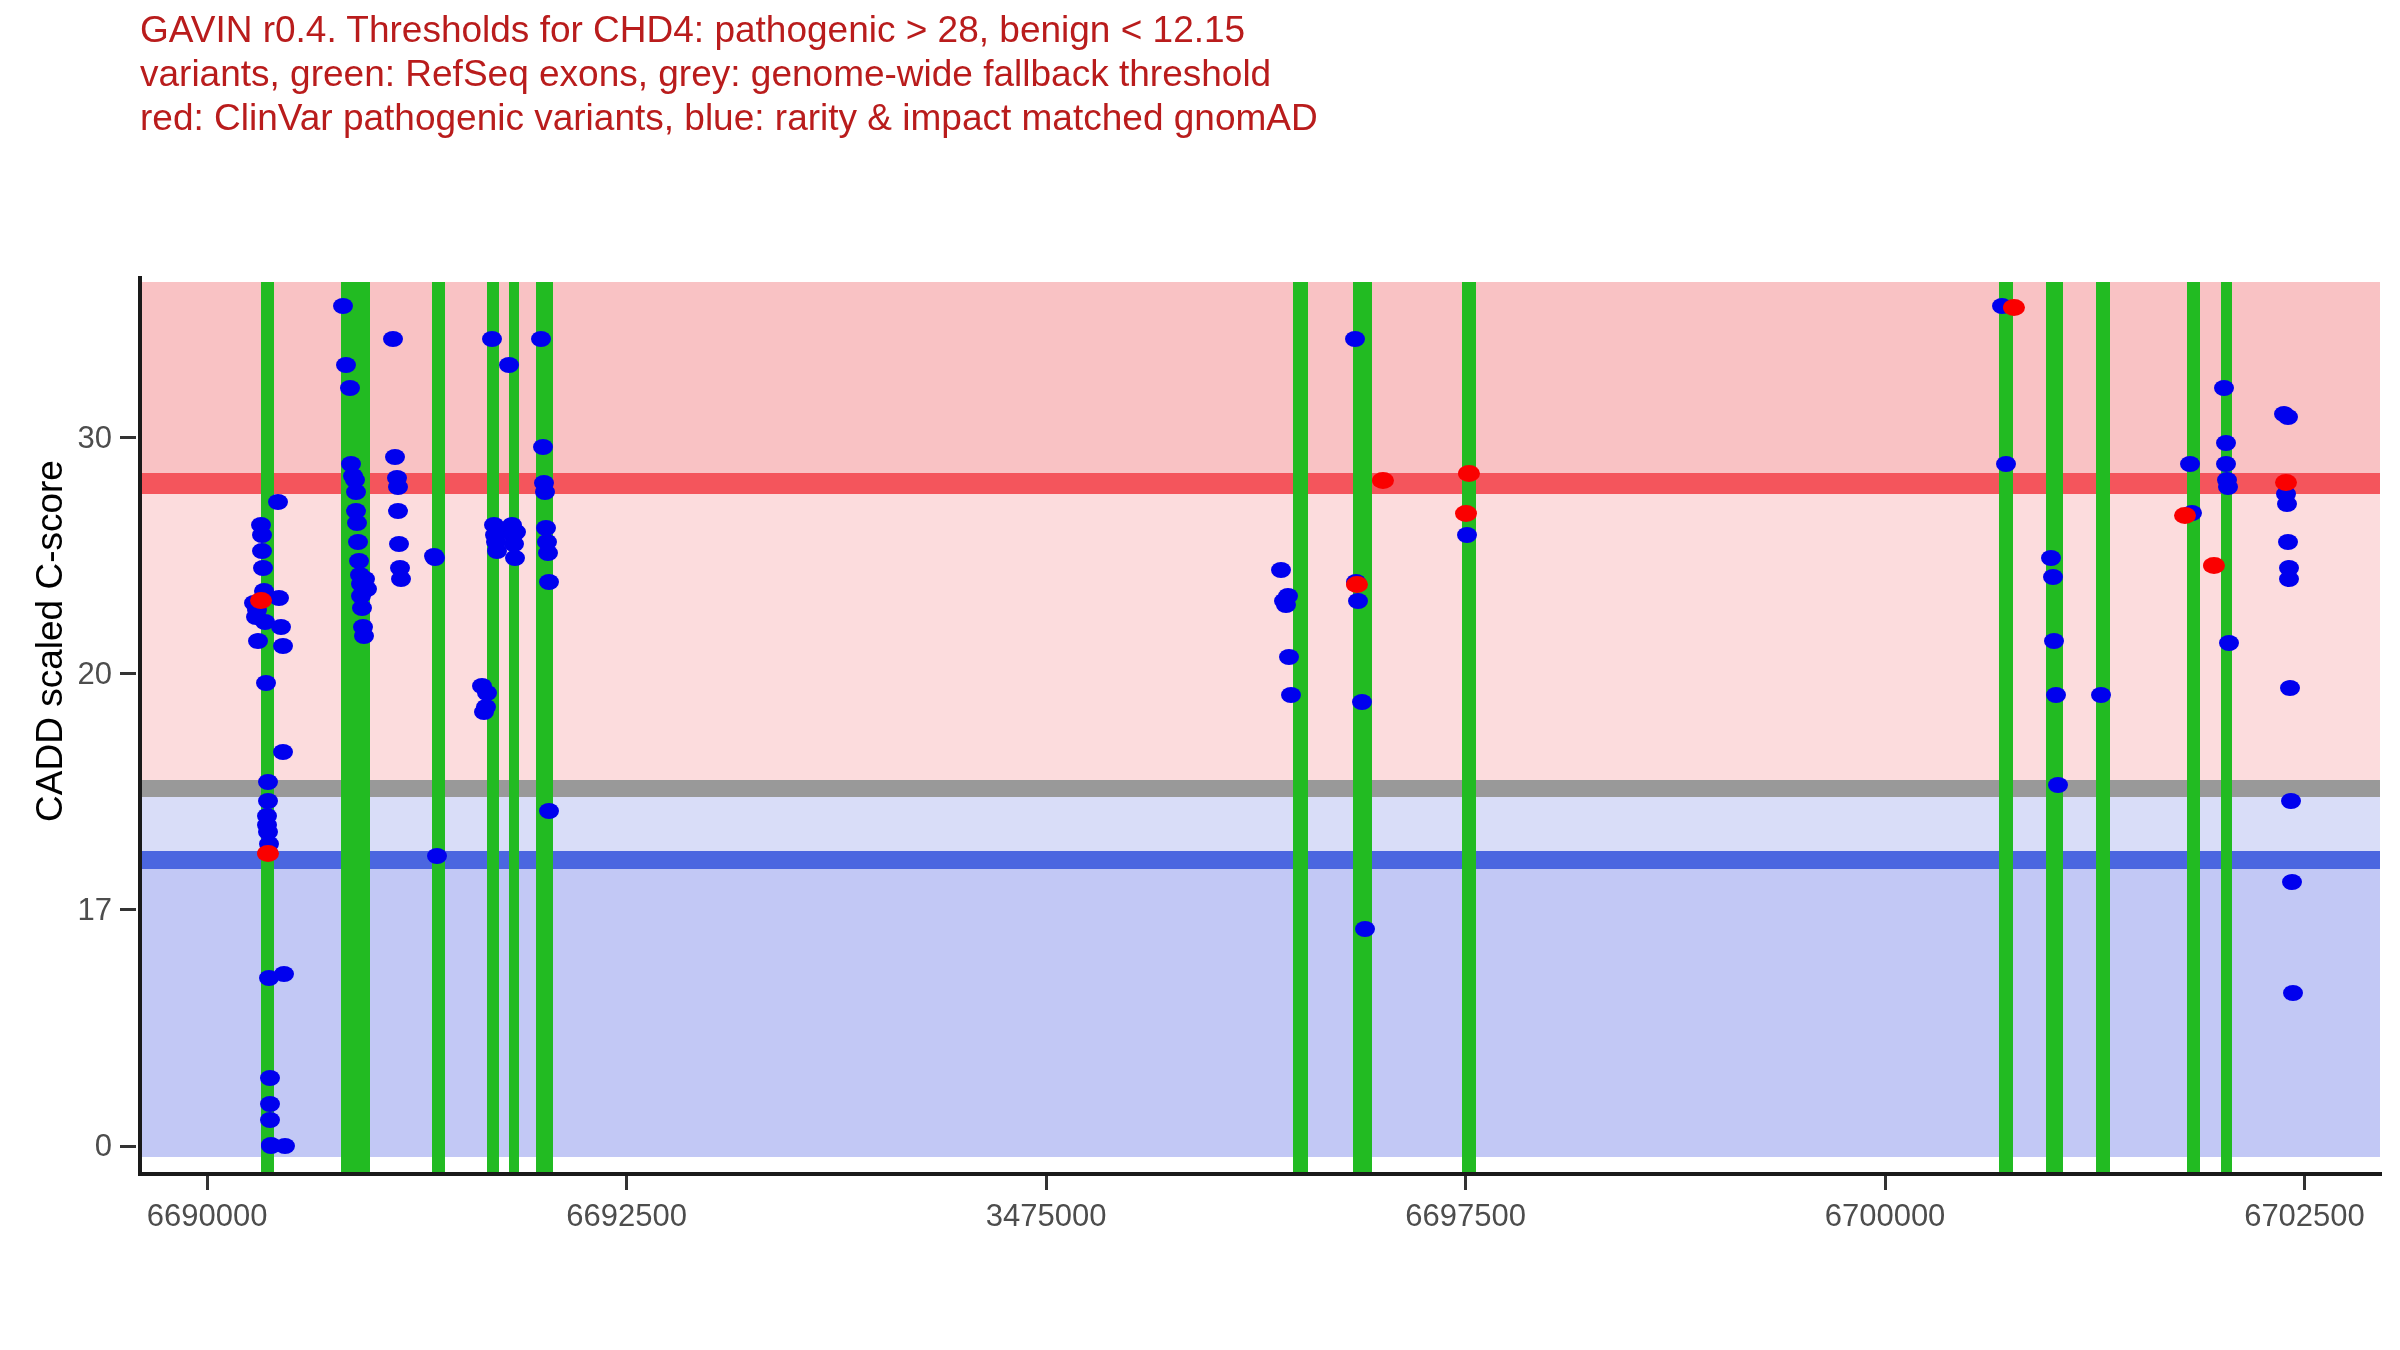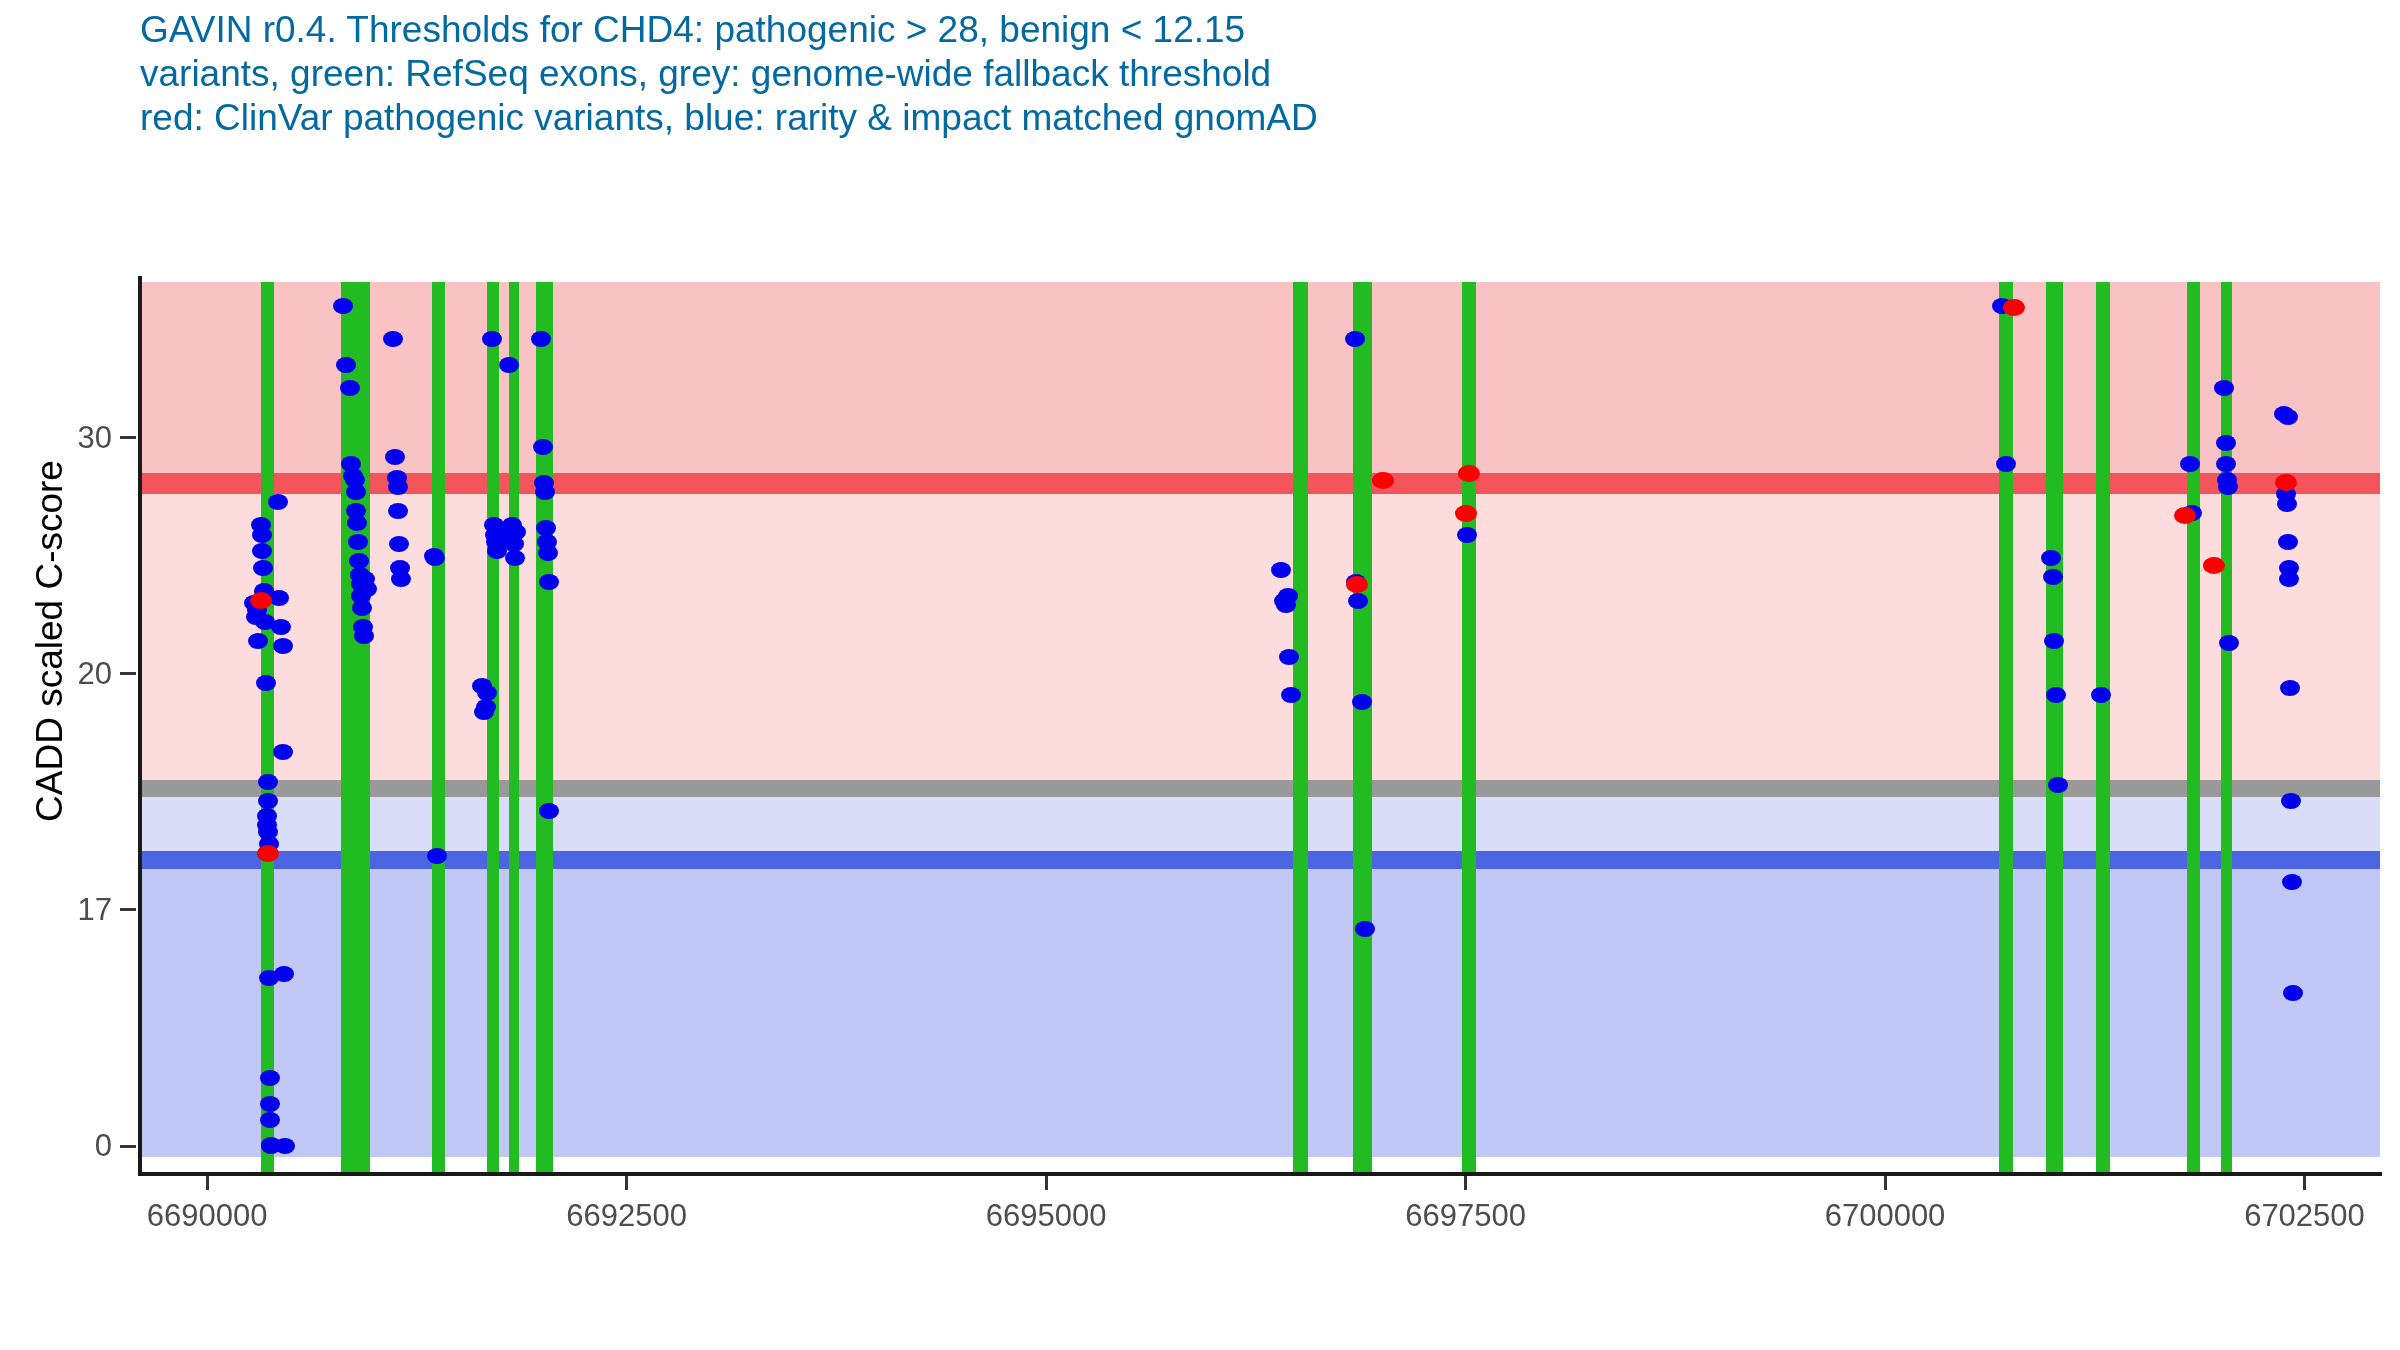--- a/index.html
+++ b/index.html
@@ -2,21 +2,21 @@
 <html><head>
 <meta charset="utf-8">
 <style>
   html,body{margin:0;padding:0;background:#ffffff;}
   body{width:2400px;height:1350px;font-family:"Liberation Sans",sans-serif;overflow:hidden;}
   #root{position:relative;width:2400px;height:1350px;background:#ffffff;}
 
   
   #title-block{position:absolute;left:140px;top:8px;width:2200px;}
   #title-block .tline{
-    font-size:37px;line-height:44px;color:#0369a1;white-space:pre;
+    font-size:37px;line-height:44px;color:#b91c1c;white-space:pre;
     font-family:"Liberation Sans",sans-serif;letter-spacing:0px;
   }
 
   
   #plot-area{
     position:absolute;left:140px;top:282px;width:2240px;height:890px;
     background:#ffffff;overflow:hidden;
   }
   .band{position:absolute;left:0;width:100%;}
 
@@ -236,21 +236,21 @@
       <div class="ytick-label" style="top: 673.883px; right: 2288px;">20</div>
       <div style="position: absolute; left: 120px; top: 436.309px; width: 16px; height: 3px; background: rgb(51, 51, 51);"></div>
       <div class="ytick-label" style="top: 437.809px; right: 2288px;">30</div>
     </div>
   <div id="xticks-layer">
       <div class="xtick" style="left: 205.616px;"></div>
       <div class="xtick-label" style="left: 207.116px;">6690000</div>
       <div class="xtick" style="left: 625.092px;"></div>
       <div class="xtick-label" style="left: 626.592px;">6692500</div>
       <div class="xtick" style="left: 1044.57px;"></div>
-      <div class="xtick-label" style="left: 1046.07px;">6695000</div>
+      <div class="xtick-label" style="left: 1046.07px;">3475000</div>
       <div class="xtick" style="left: 1464.04px;"></div>
       <div class="xtick-label" style="left: 1465.54px;">6697500</div>
       <div class="xtick" style="left: 1883.52px;"></div>
       <div class="xtick-label" style="left: 1885.02px;">6700000</div>
       <div class="xtick" style="left: 2302.99px;"></div>
       <div class="xtick-label" style="left: 2304.49px;">6702500</div>
     </div>
 
   <div id="ylab">CADD scaled C-score</div>
 

